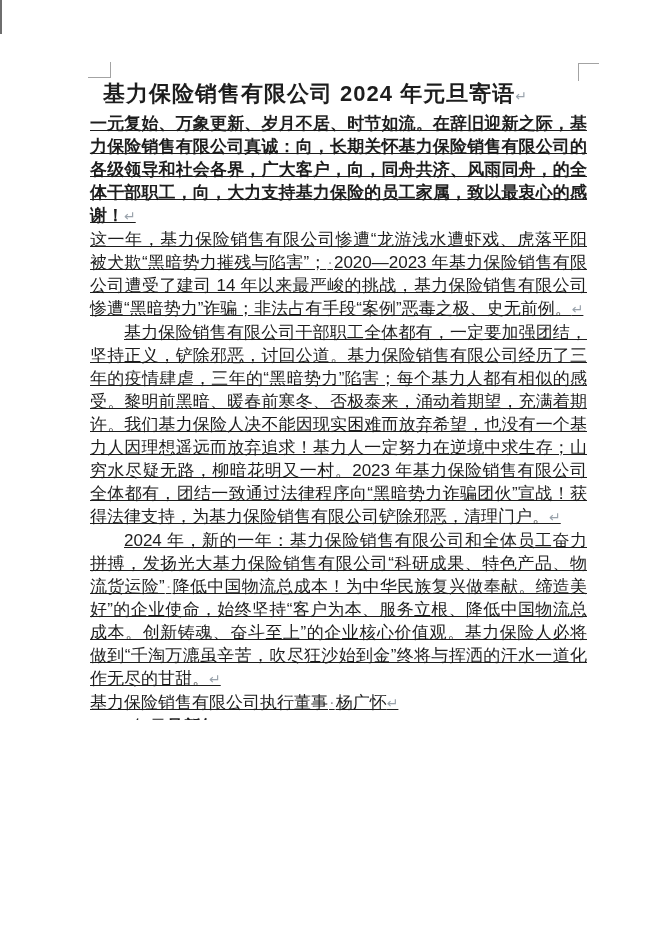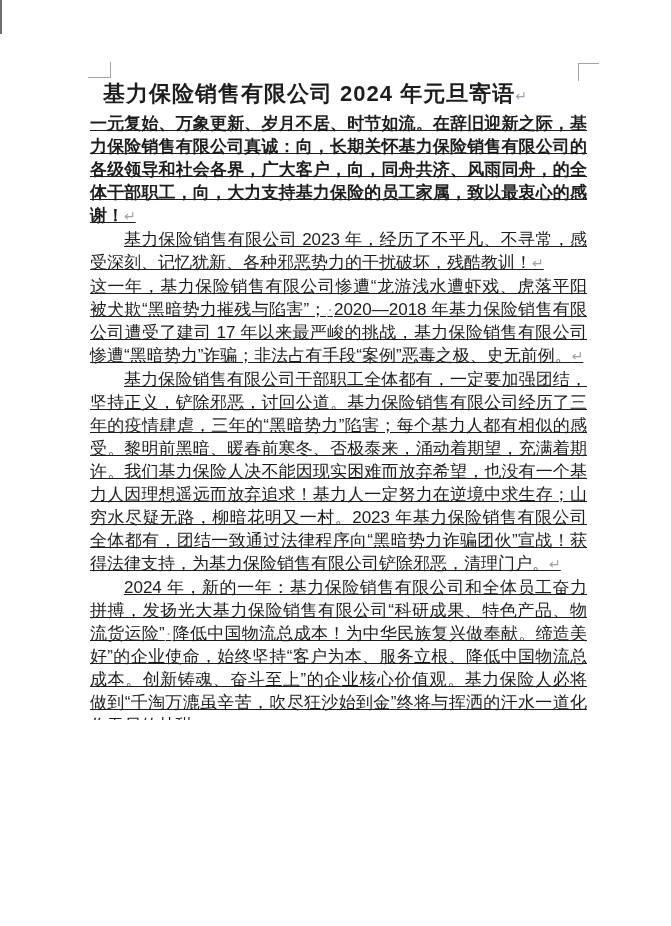--- a/index.html
+++ b/index.html
@@ -95,23 +95,22 @@
   <div class="crop crop-tr"></div>
   <div class="crop crop-bl"></div>
   <div class="crop crop-br"></div>
 
   <div class="content">
 
     <h1 class="doc-title"><span>基力保险销售有限公司 2024 年元旦寄语</span><span class="pilcrow">↵</span></h1>
 
     <p class="para bold"><span>一元复始、万象更新、岁月不居、时节如流。在辞旧迎新之际，基力保险销售有限公司真诚：向，长期关怀基力保险销售有限公司的各级领导和社会各界，广大客户，向，同舟共济、风雨同舟，的全体干部职工，向，大力支持基力保险的员工家属，致以最衷心的感谢！</span><span class="pilcrow">↵</span></p>
 
-    <p class="para indent"><span>基力保险销售有限公司 2023 年，经历了不平凡、不寻常，感受深刻、记忆犹新、各种邪恶势力的干扰破坏，残酷教训！</span><span class="pilcrow">↵</span></p>
 
-    <p class="para"><span>这一年，基力保险销售有限公司惨遭“龙游浅水遭虾戏、虎落平阳被犬欺“黑暗势力摧残与陷害”；</span><span class="sdot">·</span><span>2020—2018 年基力保险销售有限公司遭受了建司 17 年以来最严峻的挑战，基力保险销售有限公司惨遭“黑暗势力”诈骗；非法占有手段“案例”恶毒之极、史无前例。</span><span class="pilcrow">↵</span></p>
+    <p class="para"><span>这一年，基力保险销售有限公司惨遭“龙游浅水遭虾戏、虎落平阳被犬欺“黑暗势力摧残与陷害”；</span><span class="sdot">·</span><span>2020—2023 年基力保险销售有限公司遭受了建司 14 年以来最严峻的挑战，基力保险销售有限公司惨遭“黑暗势力”诈骗；非法占有手段“案例”恶毒之极、史无前例。</span><span class="pilcrow">↵</span></p>
 
     <p class="para indent"><span>基力保险销售有限公司干部职工全体都有，一定要加强团结，坚持正义，铲除邪恶，讨回公道。基力保险销售有限公司经历了三年的疫情肆虐，三年的“黑暗势力”陷害；每个基力人都有相似的感受。黎明前黑暗、暖春前寒冬、否极泰来，涌动着期望，充满着期许。我们基力保险人决不能因现实困难而放弃希望，也没有一个基力人因理想遥远而放弃追求！基力人一定努力在逆境中求生存；山穷水尽疑无路，柳暗花明又一村。2023 年基力保险销售有限公司全体都有，团结一致通过法律程序向“黑暗势力诈骗团伙”宣战！获得法律支持，为基力保险销售有限公司铲除邪恶，清理门户。</span><span class="pilcrow">↵</span></p>
 
     <p class="para indent"><span>2024 年，新的一年：基力保险销售有限公司和全体员工奋力拼搏，发扬光大基力保险销售有限公司“科研成果、特色产品、物流货运险”</span><span class="sdot">·</span><span>降低中国物流总成本！为中华民族复兴做奉献。缔造美好”的企业使命，始终坚持“客户为本、服务立根、降低中国物流总成本。创新铸魂、奋斗至上”的企业核心价值观。基力保险人必将做到“千淘万漉虽辛苦，吹尽狂沙始到金”终将与挥洒的汗水一道化作无尽的甘甜。</span><span class="pilcrow">↵</span></p>
 
 
     <p class="para center"><span>基力保险销售有限公司执行董事</span><span class="sdot">·</span><span>杨广怀</span><span class="pilcrow">↵</span></p>
 
     <p class="para center"><span>2024 年元</span><span class="bold">旦新年</span><span class="pilcrow">↵</span></p>
 

